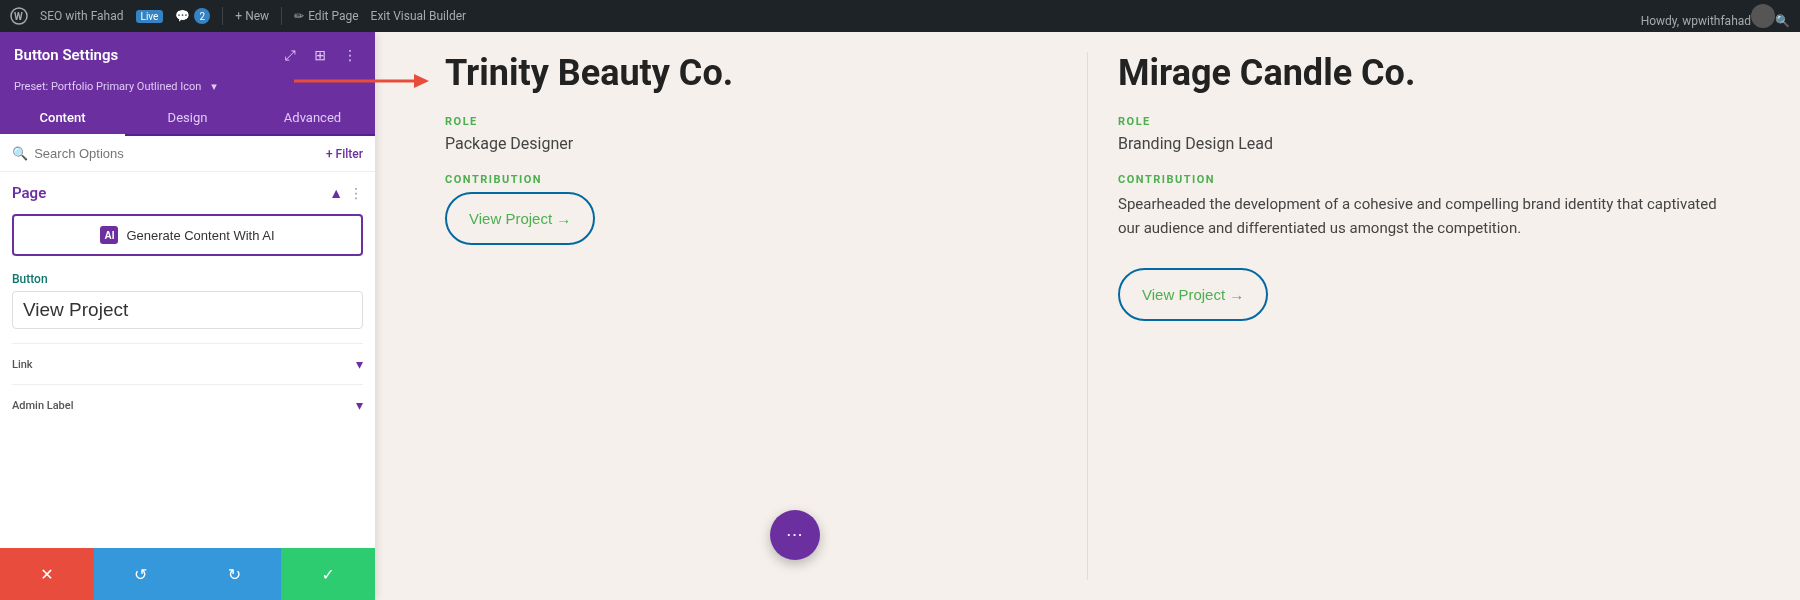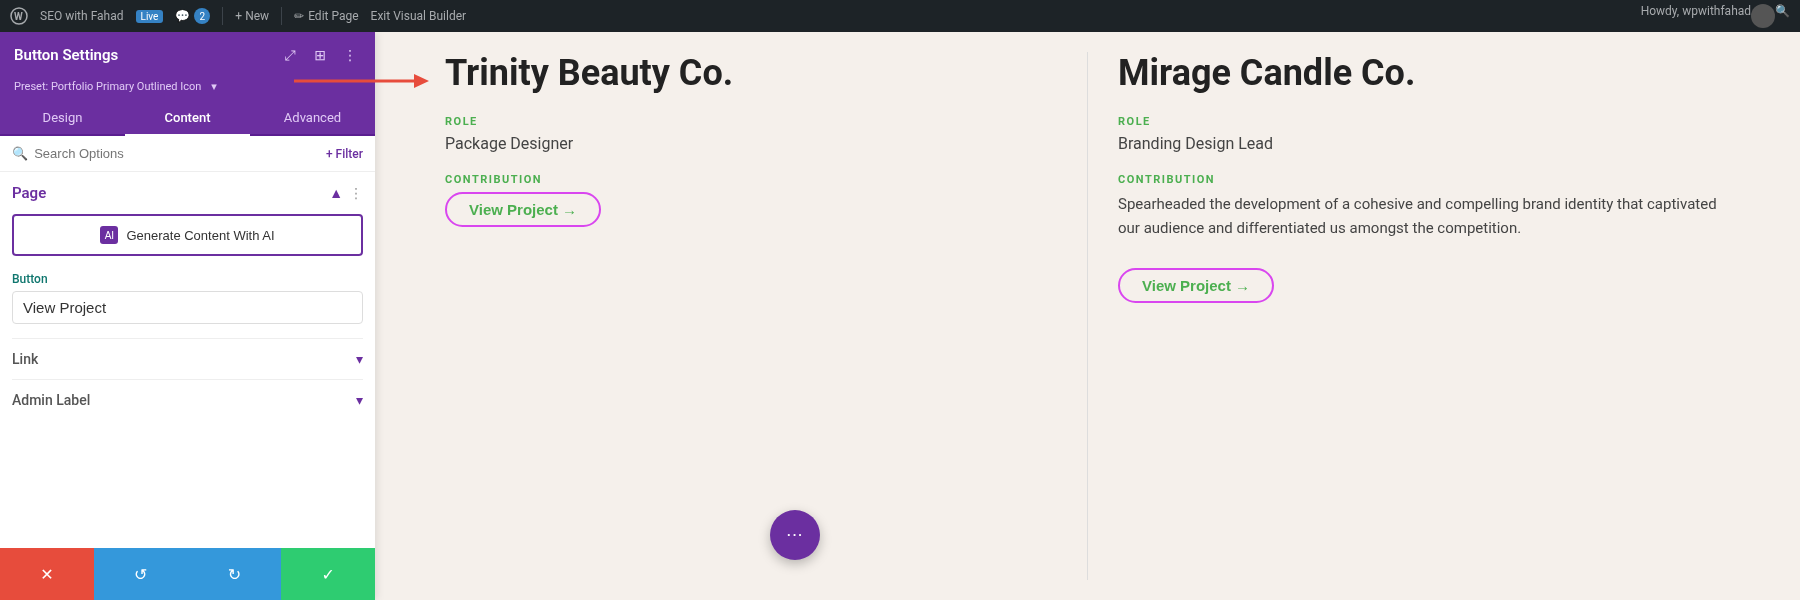--- a/index.html
+++ b/index.html
@@ -29,21 +29,21 @@
     .live-badge {
       background: #3582c4;
       color: #fff;
       font-size: 10px;
       padding: 1px 5px;
       border-radius: 3px;
     }
     .admin-bar-right {
       margin-left: auto;
       display: flex;
-      align-items: flex-start;
+      align-items: flex-end;
       color: #a7aaad;
       font-size: 12px;
     }
     .count-badge {
       background: #3582c4;
       color: #fff;
       border-radius: 50%;
       width: 16px; height: 16px;
       font-size: 10px;
       display: flex; align-items: center; justify-content: center;
@@ -209,52 +209,52 @@
       color: #333;
       margin-bottom: 16px;
     }
     .ai-icon {
       width: 18px; height: 18px;
       background: #6b2fa0;
       border-radius: 3px;
       display: flex; align-items: center; justify-content: center;
       color: #fff;
       font-size: 10px;
-      font-weight: 400;
+      font-weight: 700;
     }
 
     
     .field-label {
       font-size: 12px;
       color: #0f766e;
       margin-bottom: 5px;
       font-weight: 500;
     }
     .field-input {
       width: 100%;
       border: 1px solid #ddd;
       border-radius: 4px;
       padding: 7px 10px;
-      font-size: 15px;
+      font-size: 19px;
       color: #333;
       outline: none;
       margin-bottom: 14px;
     }
 
     
     .collapsible-section {
       border-top: 1px solid #eee;
       padding: 12px 0;
       display: flex;
       align-items: center;
       justify-content: space-between;
       cursor: pointer;
     }
     .collapsible-title {
-      font-size: 14px;
+      font-size: 11px;
       color: #555;
       font-weight: 500;
     }
     .chevron-icon {
       color: #6b2fa0;
       font-size: 14px;
     }
 
     
     .bottom-bar {
@@ -312,28 +312,28 @@
     .card-contribution-text {
       font-size: 15px;
       color: #444;
       line-height: 1.6;
       margin-bottom: 28px;
     }
     .view-project-btn {
       display: inline-flex;
       align-items: center;
       gap: 8px;
-      border: 2px solid #d946ef;
+      border: 2px solid #0369a1;
       border-radius: 30px;
-      padding: 7px 22px;
+      padding: 16px 22px;
       color: #4caf50;
       font-size: 15px;
       cursor: pointer;
       background: transparent;
-      font-weight: 700;
+      font-weight: 400;
     }
     .card-divider {
       width: 1px;
       background: #ddd;
       margin: 20px 0;
     }
 
     
     .fab {
       position: fixed;
@@ -420,25 +420,25 @@
         </span>
 
         <svg class="red-arrow-svg" width="160" height="30" viewBox="0 0 160 30">
           <line x1="10" y1="15" x2="130" y2="15" stroke="#e74c3c" stroke-width="3"></line>
           <polygon points="130,8 145,15 130,22" fill="#e74c3c"></polygon>
         </svg>
       </div>
     </div>
 
     <div class="panel-tabs">
+      <div class="panel-tab active">
+        <span>Content</span>
+      </div>
       <div class="panel-tab">
         <span>Design</span>
-      </div>
-      <div class="panel-tab active">
-        <span>Content</span>
       </div>
       <div class="panel-tab">
         <span>Advanced</span>
       </div>
     </div>
 
     <div class="search-bar">
       <span style="color:#aaa;font-size:13px;">🔍</span>
       <input class="search-input" type="text" placeholder="Search Options" style="">
       <div class="filter-btn">

